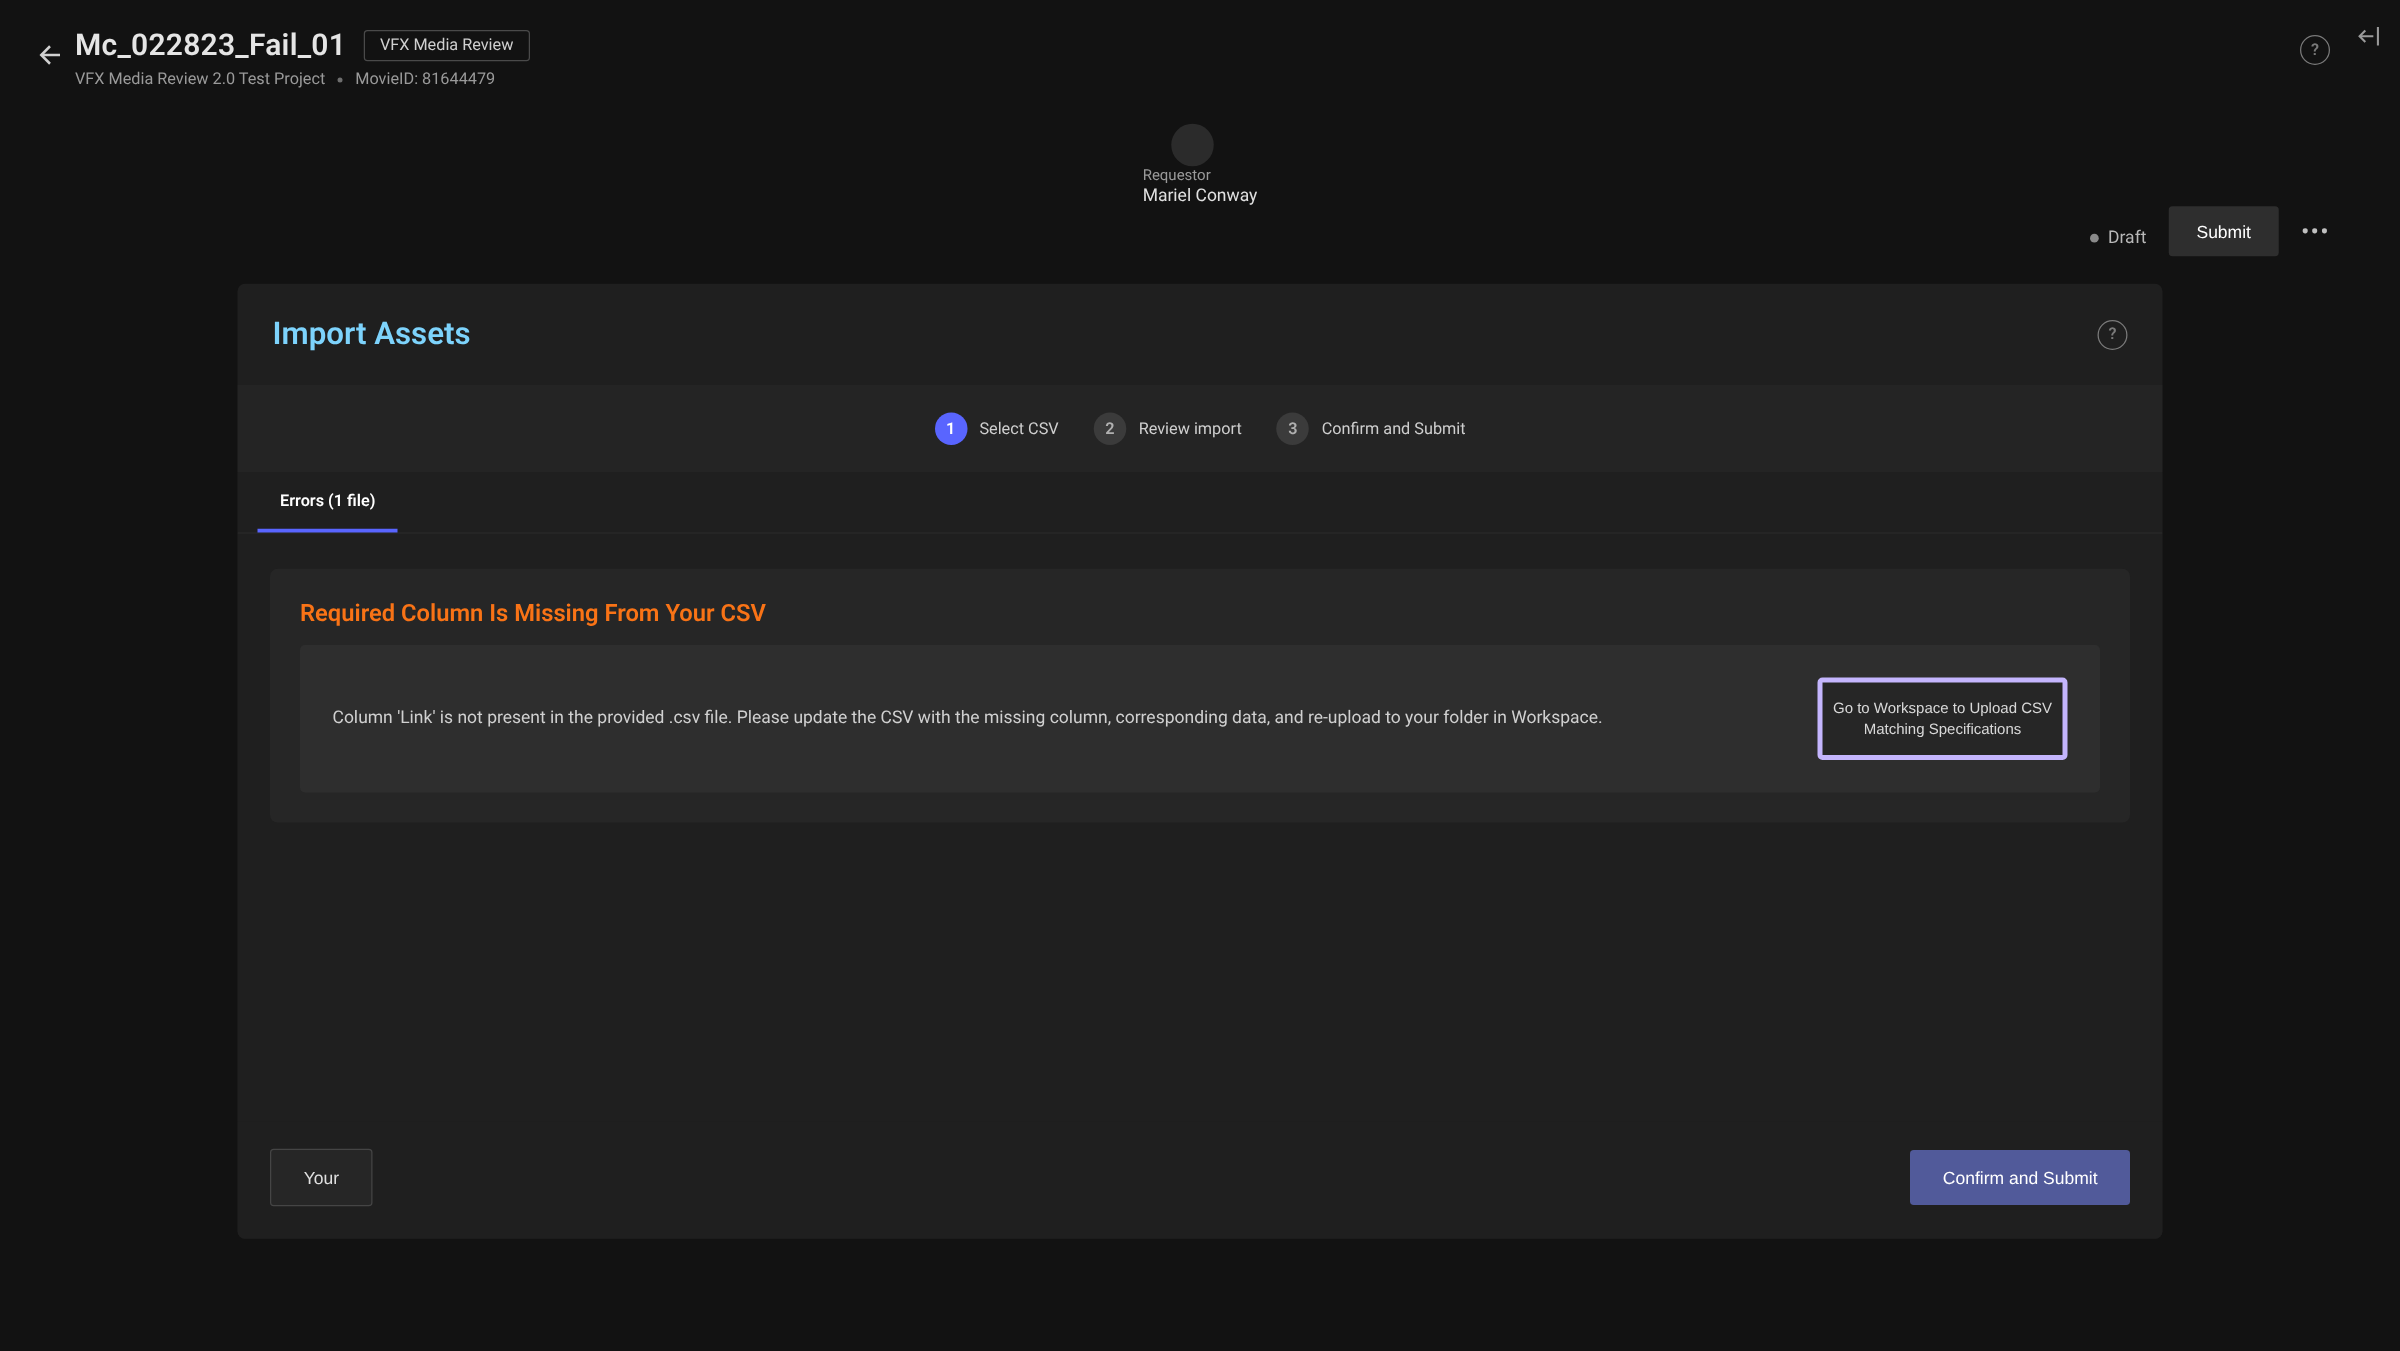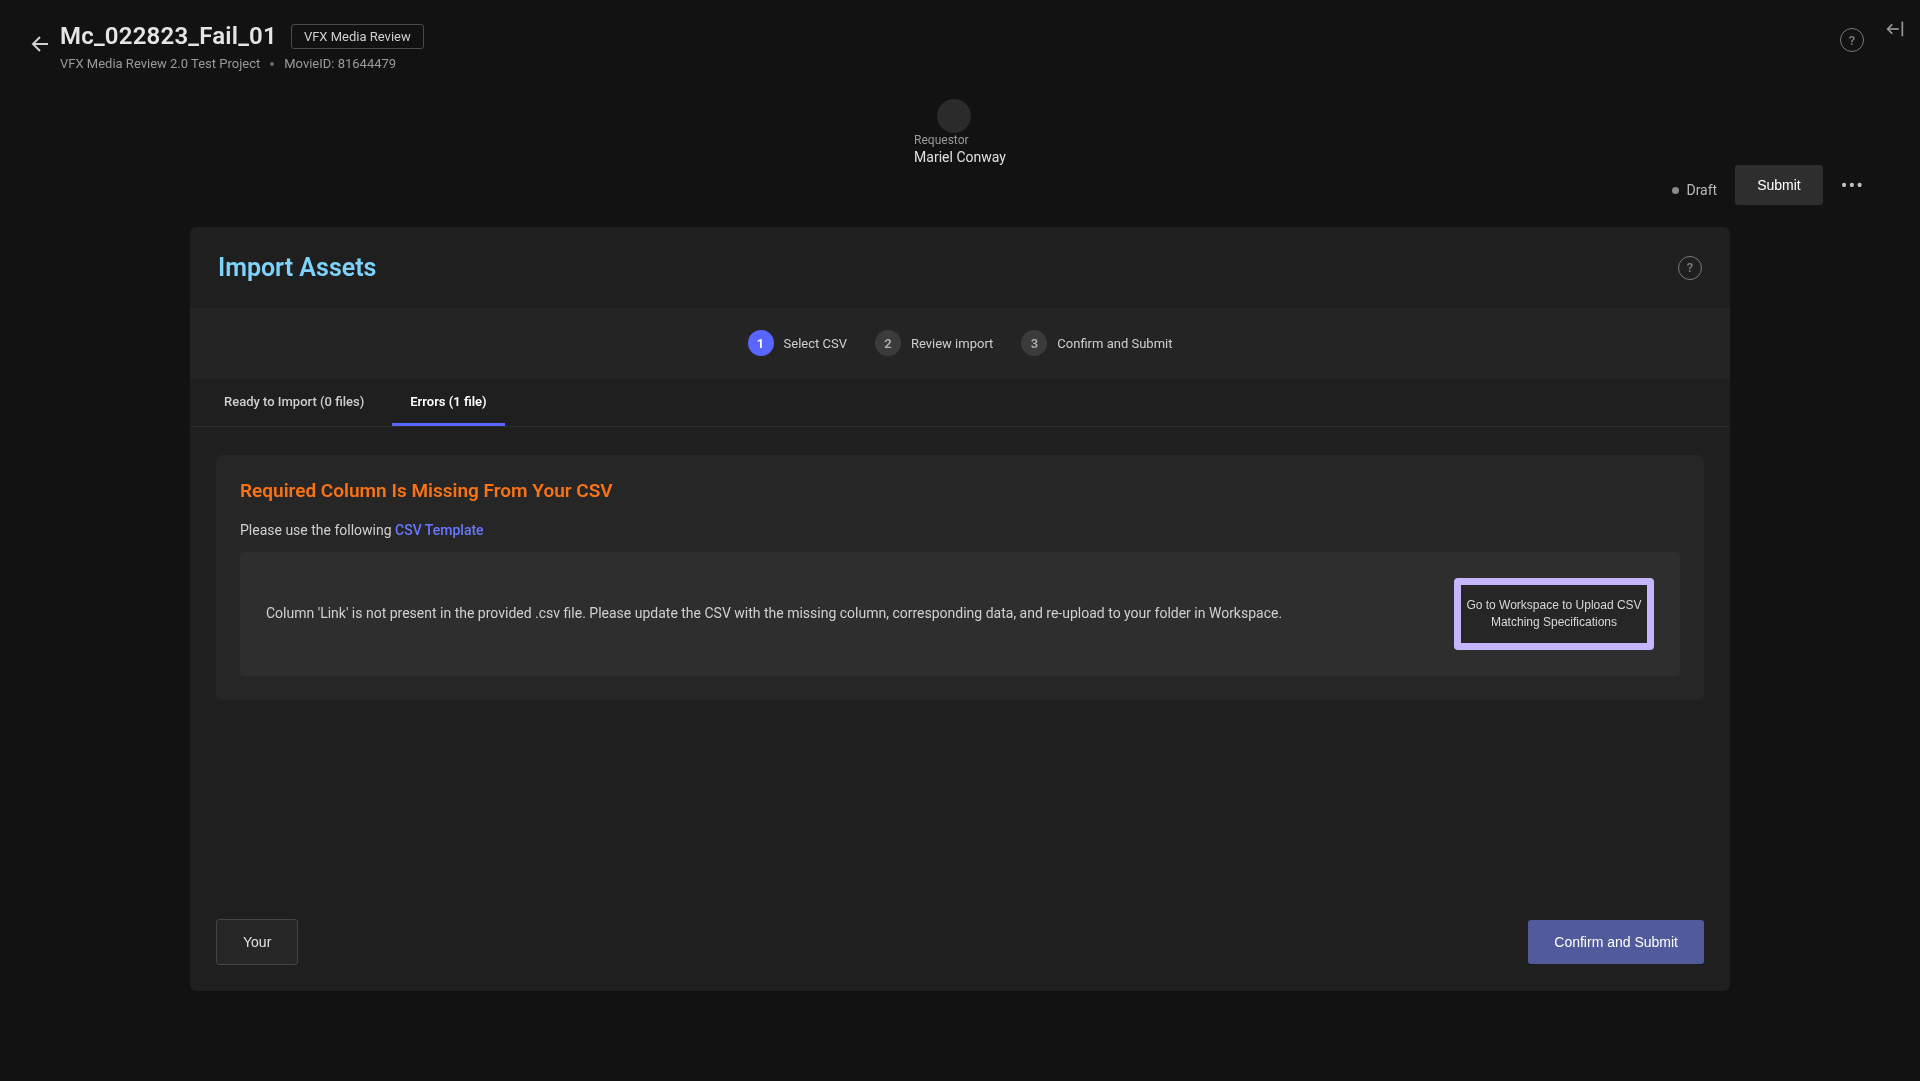--- a/index.html
+++ b/index.html
@@ -131,21 +131,21 @@
   .resolution-box {
     margin-top: 14px;
     background: #2e2e2e;
     border-radius: 4px;
     padding: 26px 26px;
     display: flex; align-items: center; gap: 20px;
   }
   .resolution-msg { flex: 1; font-size: 14px; color: #d0d0d0; line-height: 1.5; }
   .workspace-btn {
     background: #262626;
-    border: 7px solid #c4b5fd;
+    border: 4px solid #c4b5fd;
     color: #d8d8d8;
     padding: 12px 0;
     border-radius: 4px;
     font-size: 12px;
     text-align: center;
     line-height: 1.4;
     cursor: pointer;
     min-width: 200px;
   }
 
@@ -230,30 +230,26 @@
       <div class="step-num">2</div>
       <div class="step-label">Review import</div>
     </div>
     <div class="step step-inactive">
       <div class="step-num">3</div>
       <div class="step-label">Confirm and Submit</div>
     </div>
   </div>
 
   <div class="tabs">
-    <div class="tab">Ready to Import (0 files)</div>
     <div class="tab tab-active">Errors (1 file)</div>
   </div>
 
   <div class="error-body">
     <div class="error-card">
       <div class="error-title">Required Column Is Missing From Your CSV</div>
-      <div class="error-hint">
-        <span>Please use the following </span><a href="#">CSV Template</a>
-      </div>
       <div class="resolution-box">
         <div class="resolution-msg">Column 'Link' is not present in the provided .csv file. Please update the CSV with the missing column, corresponding data, and re-upload to your folder in Workspace.</div>
         <button class="workspace-btn">
           <span>Go to Workspace to Upload CSV</span><br>
           <span>Matching Specifications</span>
         </button>
       </div>
     </div>
   </div>
 

